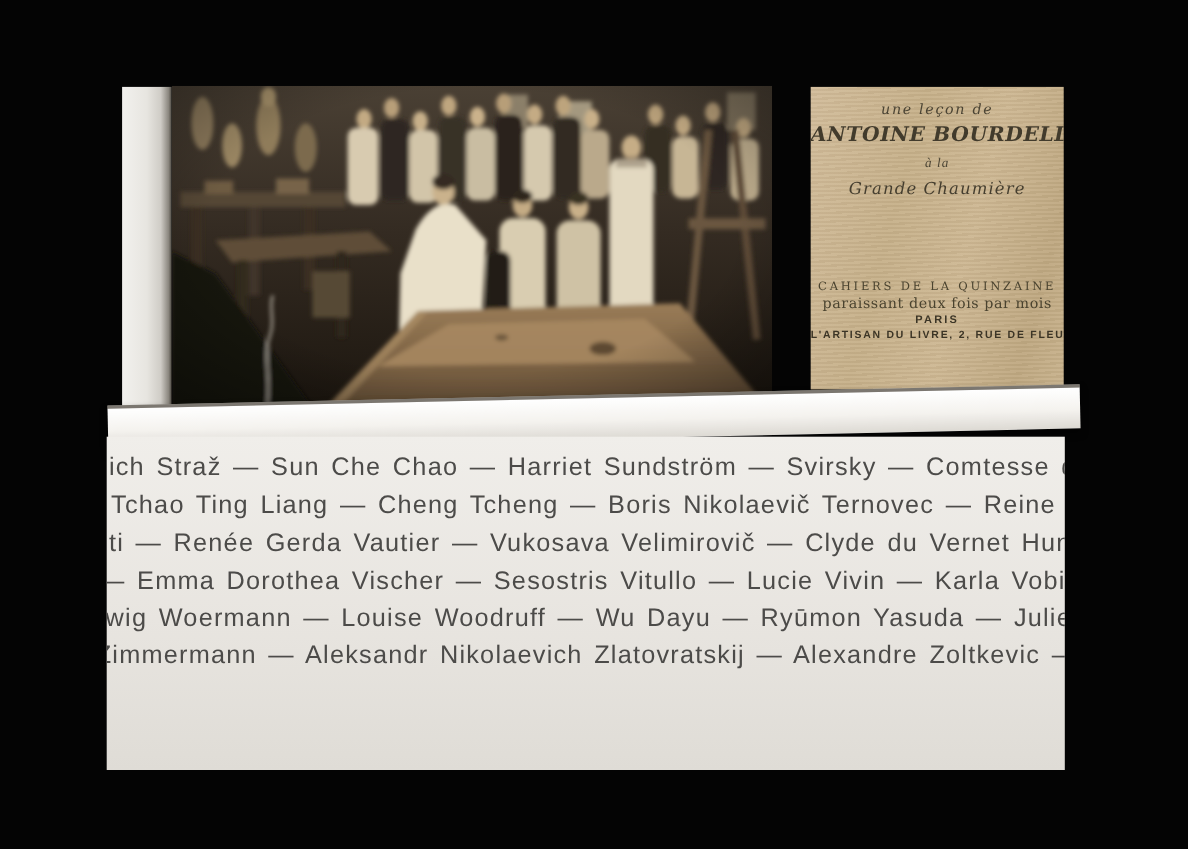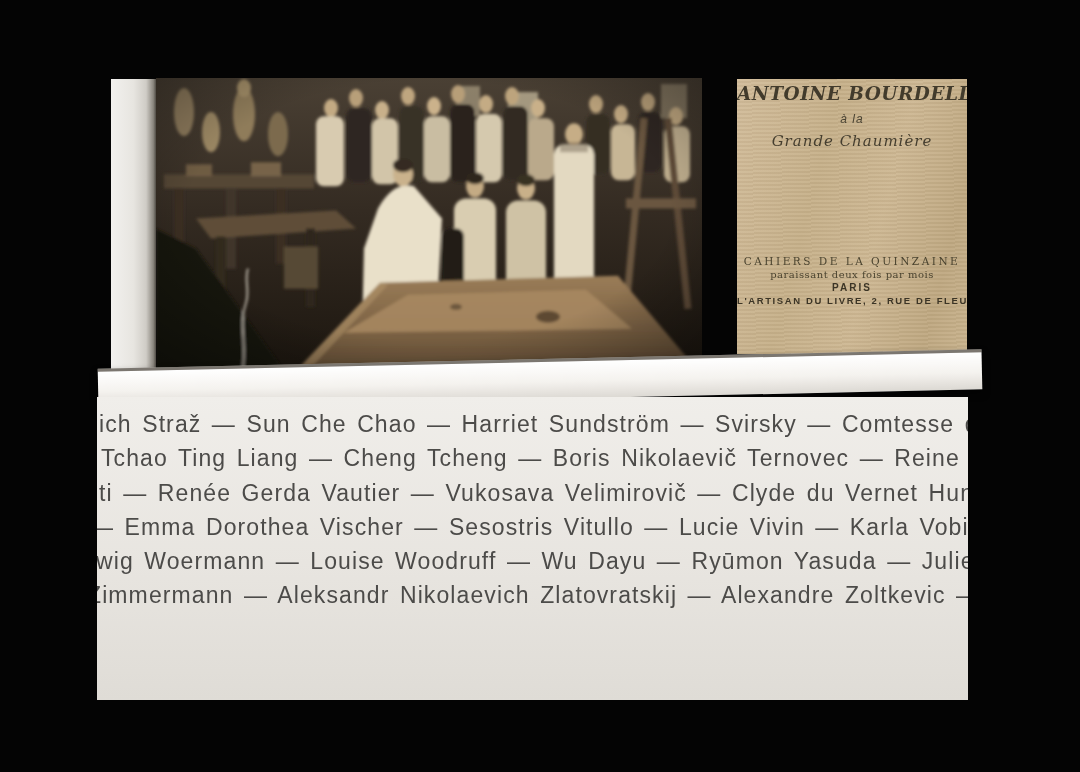--- a/index.html
+++ b/index.html
@@ -17,27 +17,27 @@
   
   .book{position:absolute;left:737px;top:79px;width:230px;height:275px;color:#3e382b;
     text-align:center;overflow:hidden;
     background:
       repeating-linear-gradient(178deg, rgba(255,255,255,0.05) 0 2px, rgba(0,0,0,0.03) 2px 4px),
       linear-gradient(105deg,#d2bc9a 0%,#c6b089 35%,#cdb792 60%,#bfa881 85%,#c8b28c 100%);}
   .book .b1{margin-top:14px;font-family:"DejaVu Serif",serif;font-style:italic;
     font-size:13px;letter-spacing:1.5px;color:#4b4434;}
   .book .b2{margin-top:4px;font-family:"DejaVu Serif",serif;font-style:italic;font-weight:700;
     font-size:18.5px;letter-spacing:0.5px;white-space:nowrap;color:#423b2c;}
-  .book .b3{margin-top:8px;font-family:Liberation Sans, sans-serif;font-style:italic;
+  .book .b3{margin-top:8px;font-family:Liberation Serif, serif;font-style:italic;
     font-size:12px;letter-spacing:1px;color:#4b4434;}
   .book .b4{margin-top:6px;font-family:"DejaVu Serif",serif;font-style:italic;
     font-size:15px;letter-spacing:1px;color:#453e2f;}
   .book .imprint{position:absolute;left:0;right:0;top:176px;}
   .book .i1{font-family:"DejaVu Serif",serif;font-size:10.5px;letter-spacing:2.5px;color:#4a432f;}
-  .book .i2{margin-top:2px;font-family:"DejaVu Serif",serif;font-size:10px;letter-spacing:0.5px;color:#4a432f;}
+  .book .i2{margin-top:2px;font-family:"DejaVu Serif",serif;font-size:13px;letter-spacing:0.5px;color:#4a432f;}
   .book .i3{margin-top:2px;font-family:"Liberation Sans",sans-serif;font-weight:700;
     font-size:10px;letter-spacing:2px;color:#3c3526;}
   .book .i4{margin-top:2px;font-family:"Liberation Sans",sans-serif;font-weight:700;
     font-size:9.5px;letter-spacing:1.6px;white-space:nowrap;color:#3c3526;}
 
   
   .ledge{position:absolute;left:98px;top:359px;width:884px;height:37px;
     background:linear-gradient(180deg,#ffffff 0%,#f4f2ee 55%,#dcd9d3 100%);
     transform:rotate(-1.25deg);
     border-top:3px solid rgba(42,37,30,0.55);
@@ -156,20 +156,21 @@
         <ellipse cx="300" cy="228" rx="6" ry="3" fill="#54422e" opacity="0.7"></ellipse>
 
         <polygon points="0,294 0,150 40,170 130,294" fill="#191410"></polygon>
         <path d="M86,294 C92,268 82,246 90,224 C94,212 88,200 92,190" stroke="#d9d3c5" stroke-width="2" fill="none" opacity="0.8"></path>
       </g>
       <rect width="546" height="294" fill="url(#vig)"></rect>
     </svg>
   </div>
 
   <div class="book">
+    <div class="b1">une leçon de</div>
     <div class="b2">ANTOINE BOURDELLE</div>
     <div class="b3">à la</div>
     <div class="b4">Grande Chaumière</div>
     <div class="imprint">
       <div class="i1">CAHIERS DE LA QUINZAINE</div>
       <div class="i2">paraissant deux fois par mois</div>
       <div class="i3">PARIS</div>
       <div class="i4">L'ARTISAN DU LIVRE, 2, RUE DE FLEURUS</div>
     </div>
   </div>

